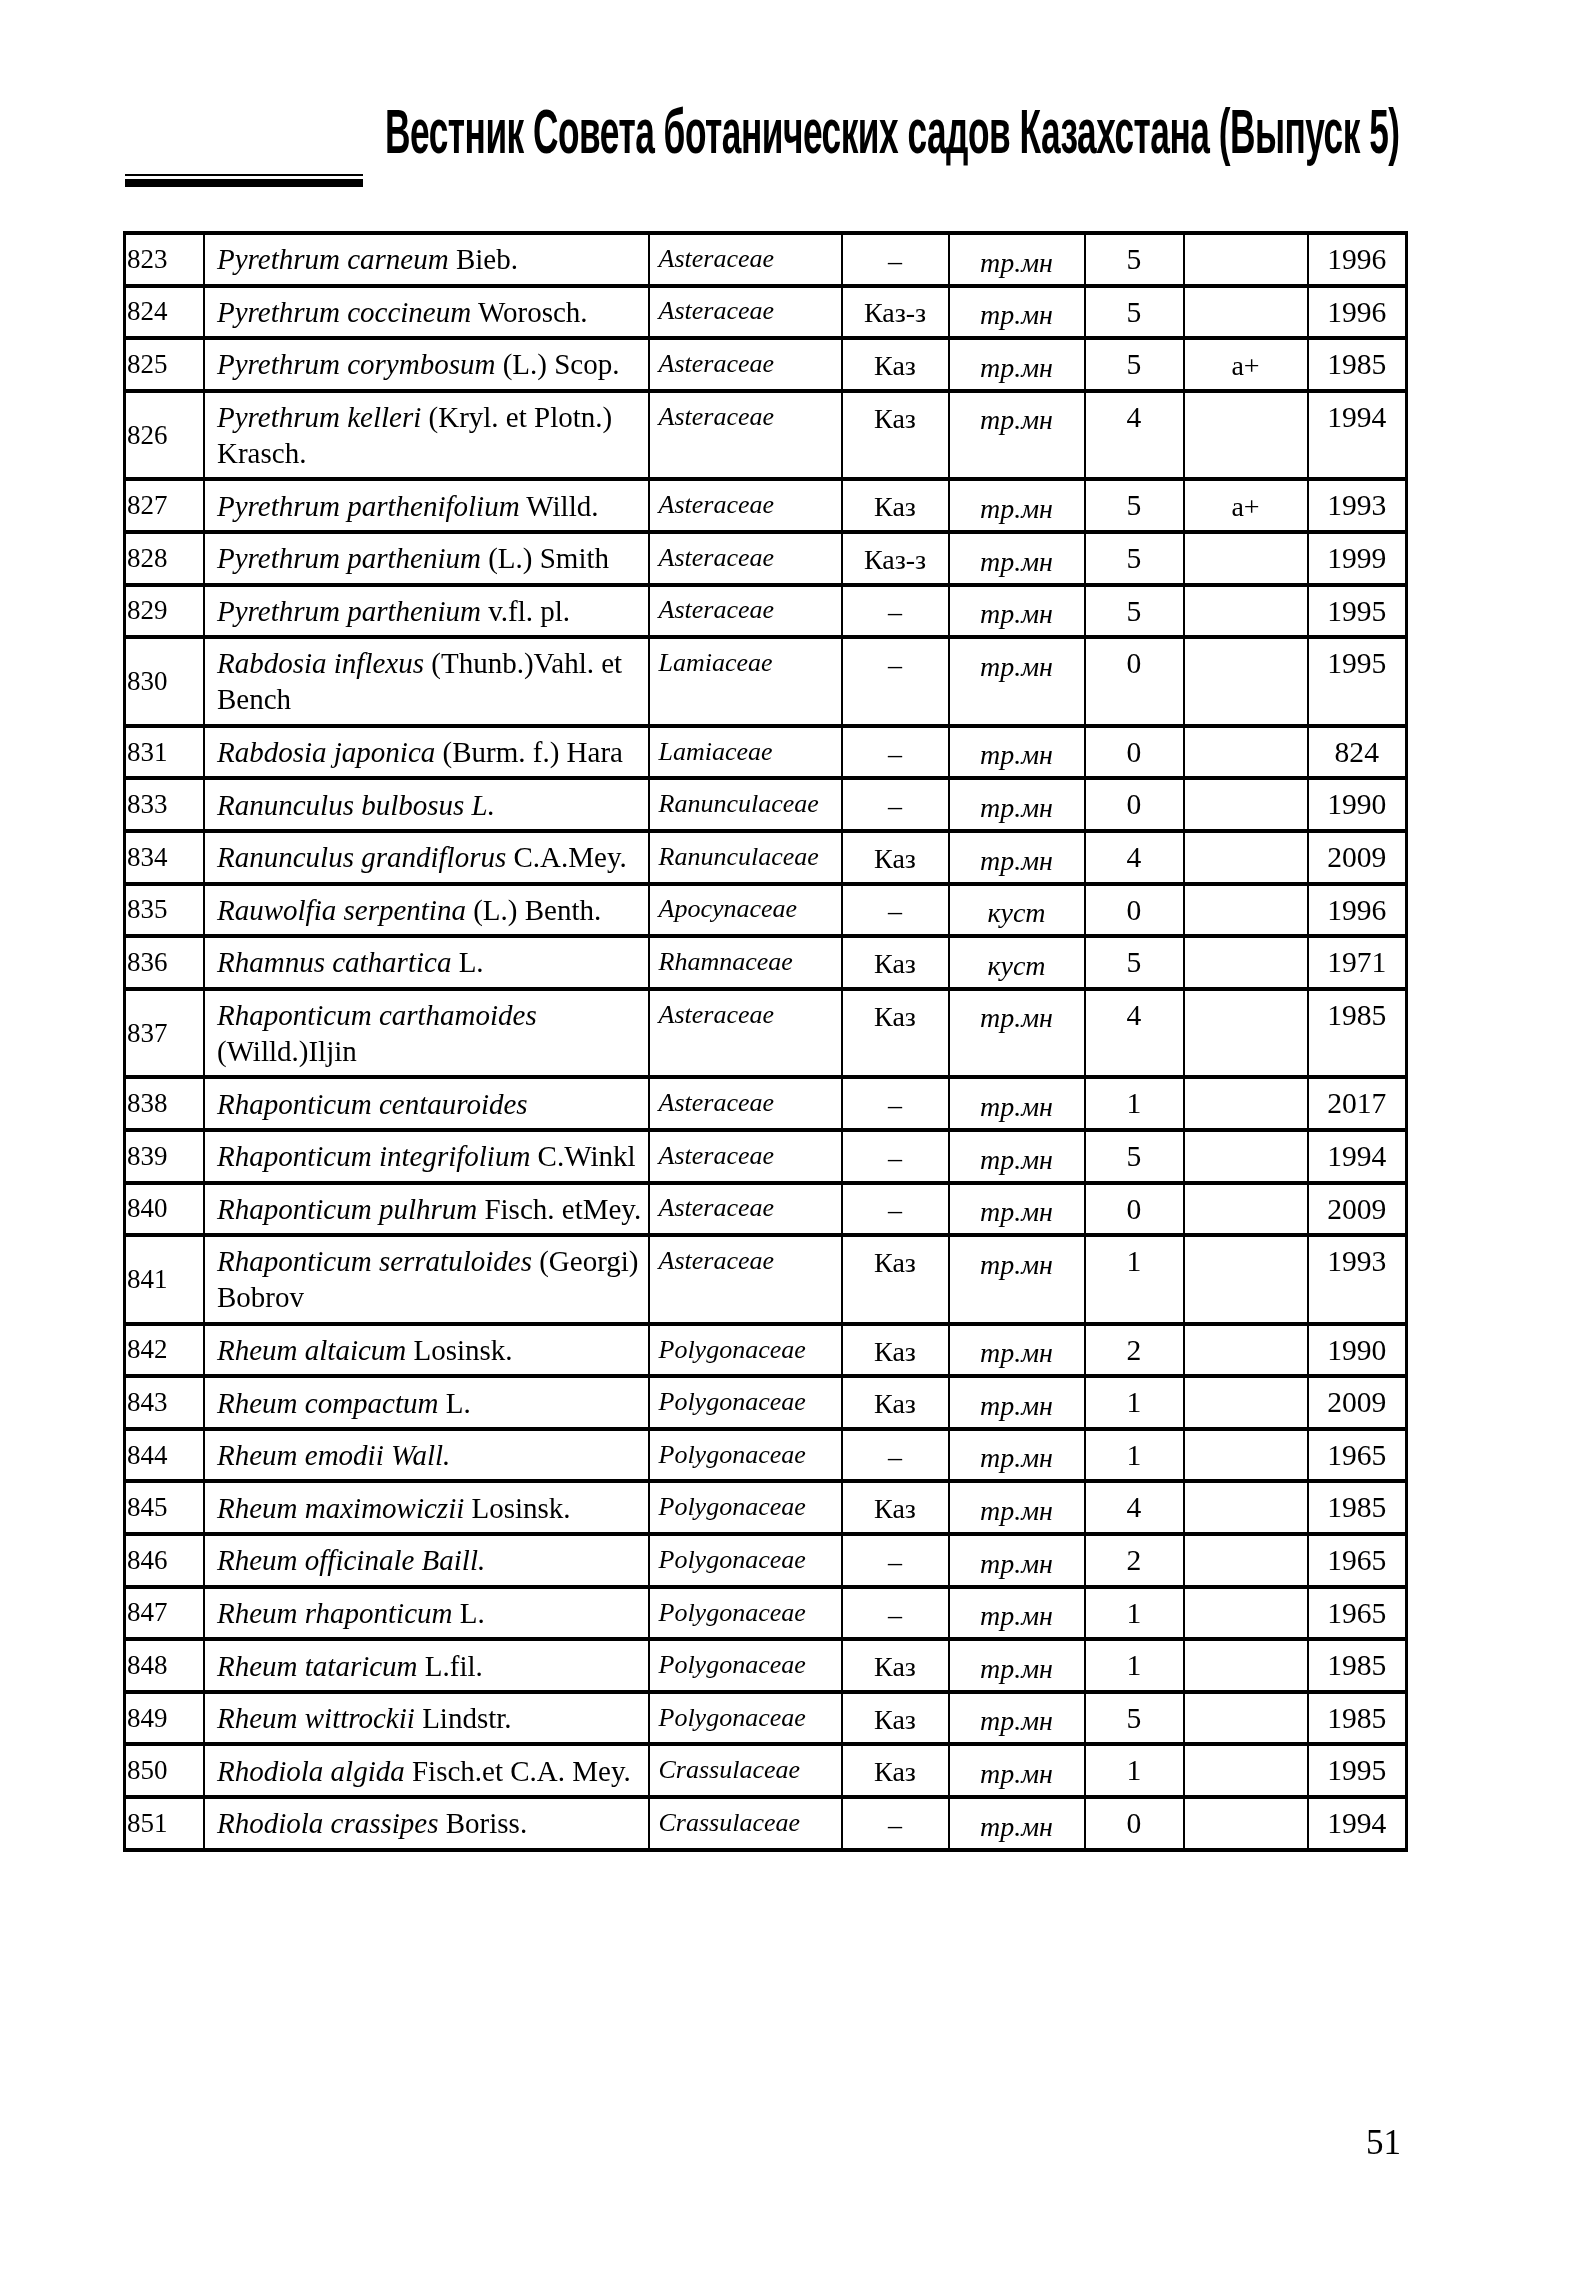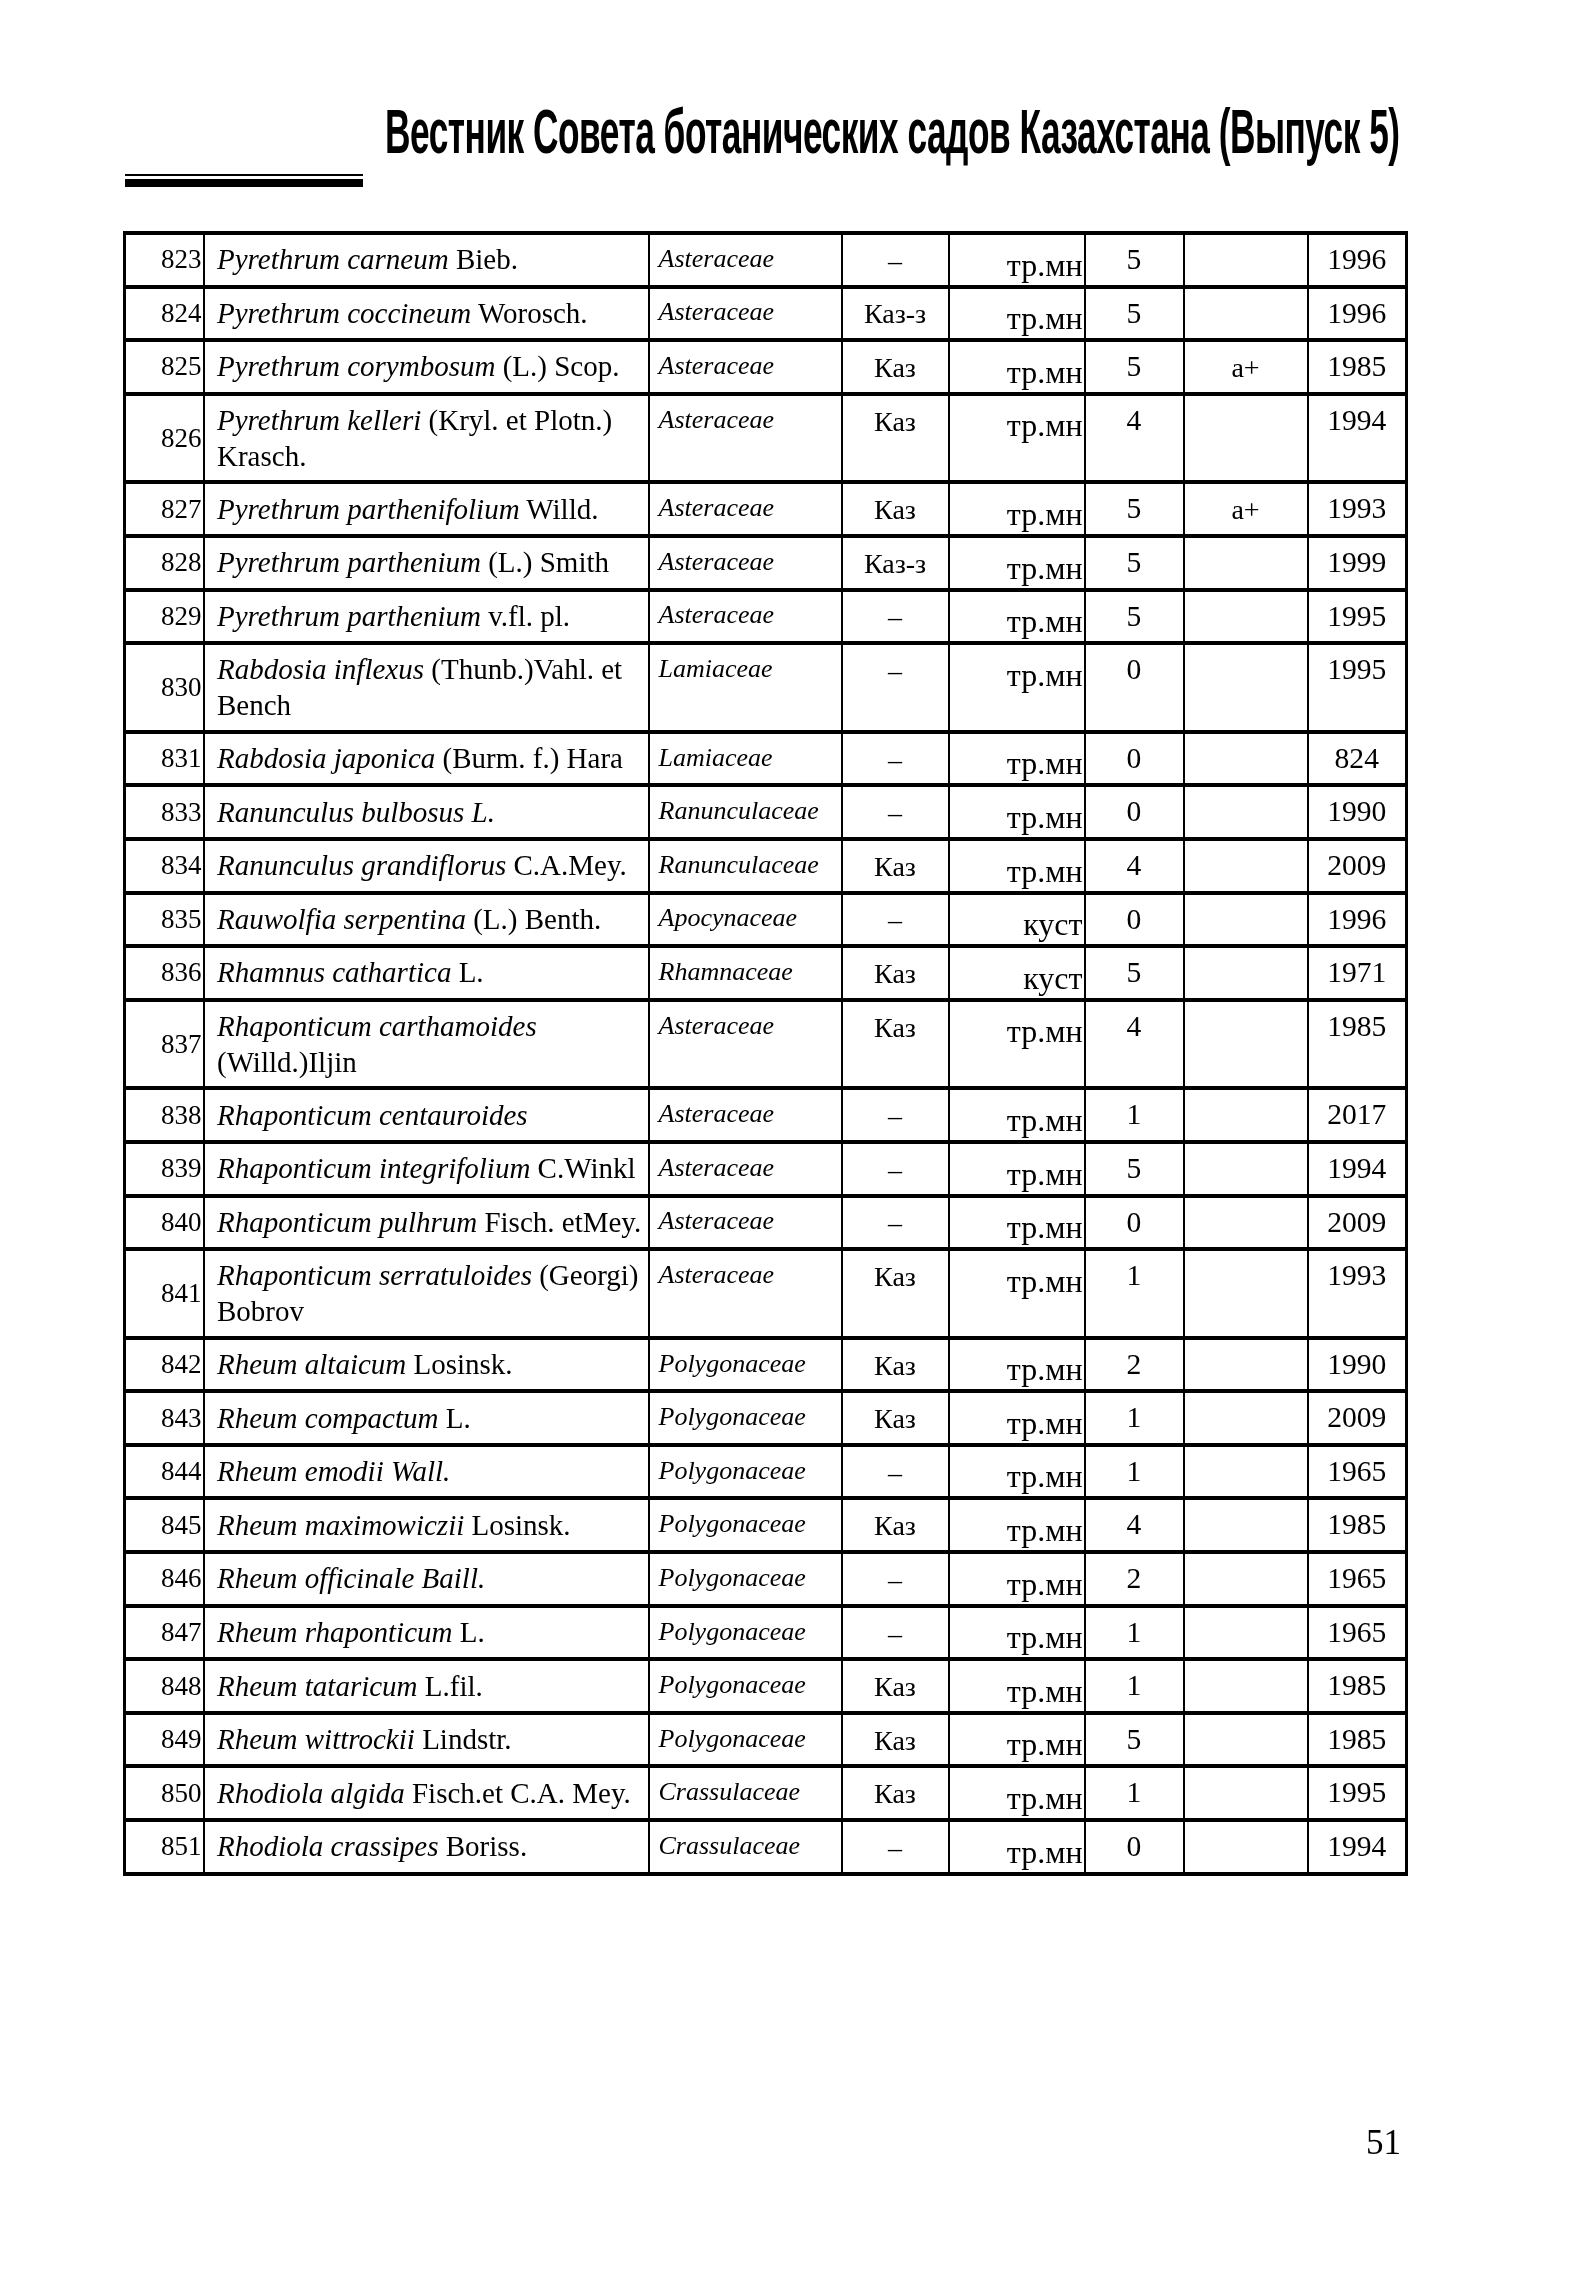--- a/index.html
+++ b/index.html
@@ -48,27 +48,27 @@
     border: 3.6px solid #000;
   }
   table.species td {
     border: 2.7px solid #000;
     border-top-width: 4.5px;
     border-bottom-width: 4.5px;
     overflow: hidden;
   }
   table.species tr { height: 48px; }
 
-  td.c-num  { font-size: 27px; text-align: right; vertical-align: middle; }
+  td.c-num  { font-size: 27px; text-align: left; vertical-align: middle; }
   td.c-name { font-size: 29px; vertical-align: top; padding: 6.3px 5.4px 6.3px 12.5px; line-height: 36px; }
   td.c-name .latin { font-style: italic; }
   td.c-name .roman { font-style: normal; text-align: right; }
   td.c-fam  { font-size: 26px; font-style: italic; vertical-align: top; padding: 9.9px 3.6px 3.6px 9px; line-height: 1.1; margin-left: 14px; }
   td.c-status { font-size: 28px; text-align: center; vertical-align: top; padding-top: 9.9px; }
-  td.c-form   { font-size: 32px; text-align: right; vertical-align: top; padding-top: 11.6px; }
+  td.c-form   { font-size: 28px; text-align: center; vertical-align: top; padding-top: 11.6px; font-style: italic; }
   td.c-count  { font-size: 29.6px; text-align: center; vertical-align: top; padding-top: 8px; }
   td.c-mark   { font-size: 28px; text-align: center; vertical-align: top; padding-top: 9.9px; }
   td.c-year   { font-size: 29.6px; text-align: center; vertical-align: top; padding-top: 8px; }
 
   
   .page-number {
     position: absolute;
     top: 2123px;
     right: 196px;
     font-size: 35px;

